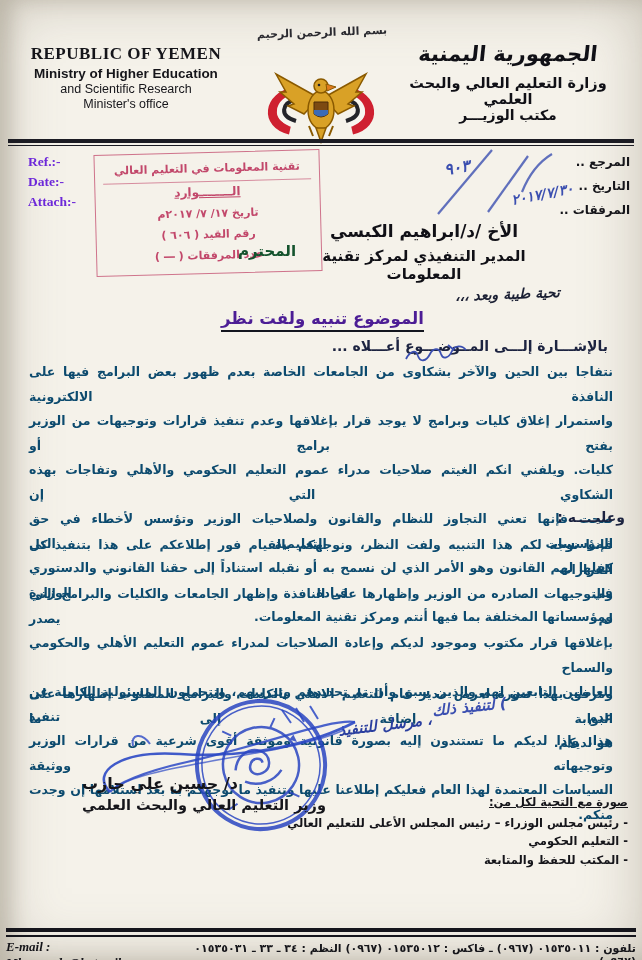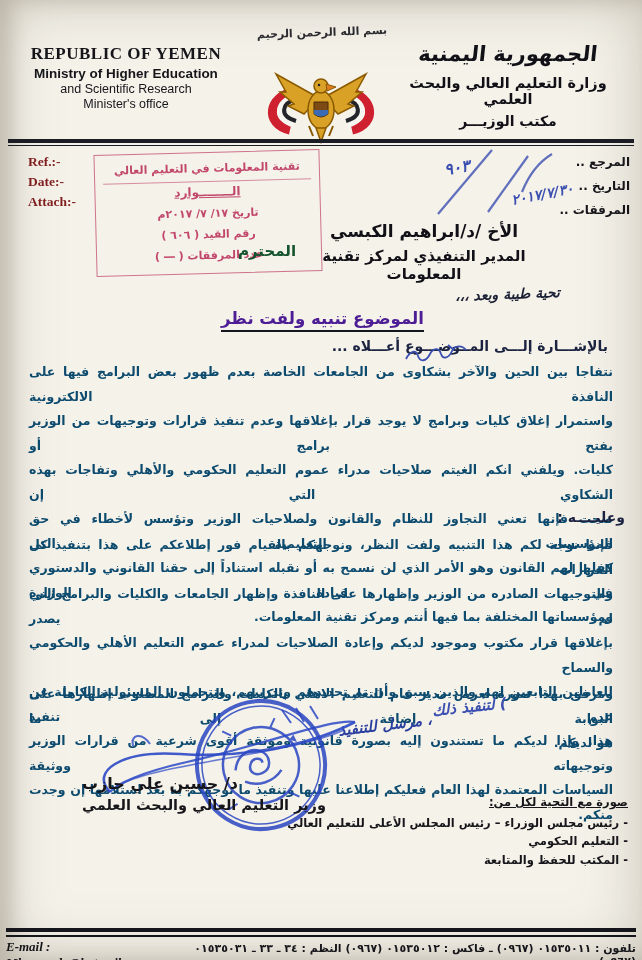--- a/index.html
+++ b/index.html
@@ -11,25 +11,25 @@
   .hdr-en{left:16px;top:44px;width:220px;text-align:center;color:#15151a;font-family:"Liberation Serif",serif;}
   .hdr-en .l1{font-size:17px;font-weight:bold;letter-spacing:.5px;}
   .hdr-en .l2{font-size:13.5px;font-weight:bold;margin-top:2px;font-family:"Liberation Sans",sans-serif;}
   .hdr-en .l3{font-size:12.5px;margin-top:1px;font-family:"Liberation Sans",sans-serif;}
   .hdr-en .l4{font-size:12.5px;margin-top:1px;font-family:"Liberation Sans",sans-serif;}
   .bismillah{left:252px;top:26px;width:140px;text-align:center;font-size:11px;color:#2a2a30;
     transform:rotate(-2deg);font-weight:bold;}
   .hdr-ar{right:14px;top:42px;width:240px;text-align:center;color:#101016;direction:rtl;}
   .hdr-ar .a1{font-size:21px;font-weight:bold;transform:skewX(-6deg);letter-spacing:1px;}
   .hdr-ar .a2{font-size:14.5px;font-weight:bold;margin-top:9px;}
-  .hdr-ar .a3{font-size:14px;font-weight:bold;margin-top:6px;}
+  .hdr-ar .a3{font-size:14px;font-weight:bold;}
   .rule-top{left:8px;top:139px;width:626px;border-top:4px solid #1c1c24;}
   .rule-top2{left:8px;top:145px;width:626px;border-top:1.5px solid #1c1c24;}
   
-  .meta-left{left:28px;top:152px;color:#7f1d1d;font-family:"Liberation Serif",serif;
+  .meta-left{left:28px;top:152px;color:#6d28d9;font-family:"Liberation Serif",serif;
     font-size:13.5px;font-weight:bold;line-height:20px;}
   .meta-right{right:12px;top:150px;width:110px;direction:rtl;text-align:right;color:#15151a;
     font-size:12px;font-weight:bold;line-height:24px;}
   .entry-stamp{left:95px;top:152px;width:208px;padding:5px 8px 7px;direction:rtl;text-align:center;
     color:#c2486b;border:1.6px solid rgba(194,72,107,.75);transform:rotate(-1.5deg);
     font-size:11px;font-weight:bold;line-height:21px;background:rgba(255,255,255,.0);}
   .entry-stamp .line:nth-child(1){border-bottom:1px solid rgba(194,72,107,.6);padding-bottom:2px;}
   .entry-stamp .line:nth-child(2){text-decoration:underline;letter-spacing:2px;font-size:12px;}
   .honorific{left:238px;top:242px;font-size:15px;font-weight:bold;color:#14532d;direction:rtl;}
   .hand{color:#3b4fb0;font-style:italic;}

